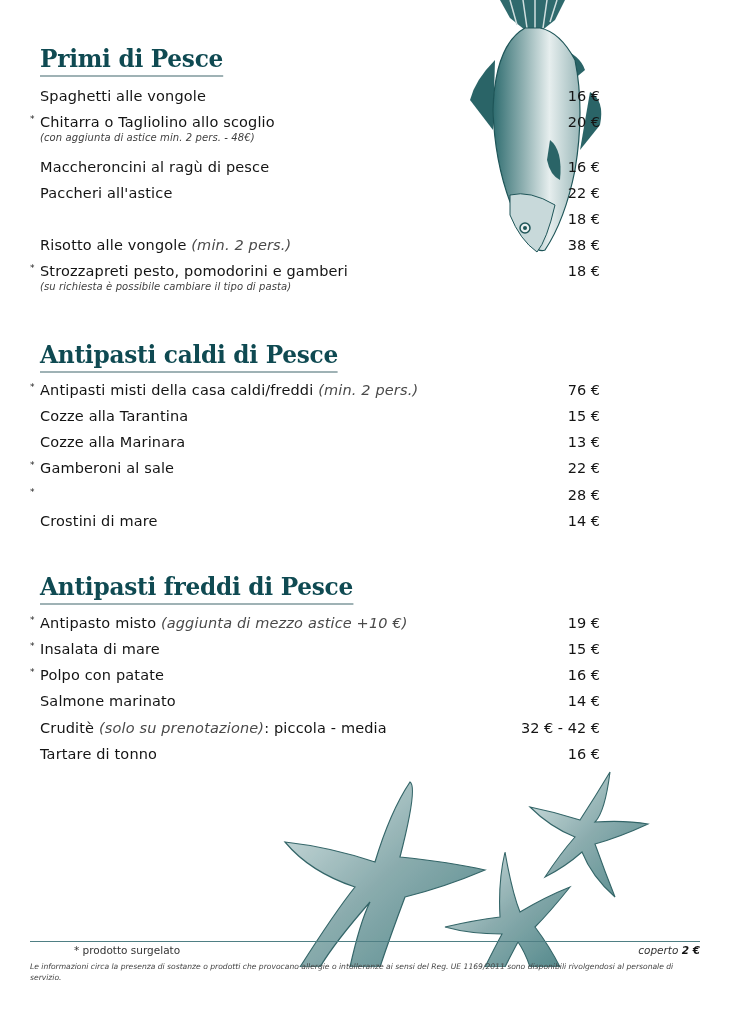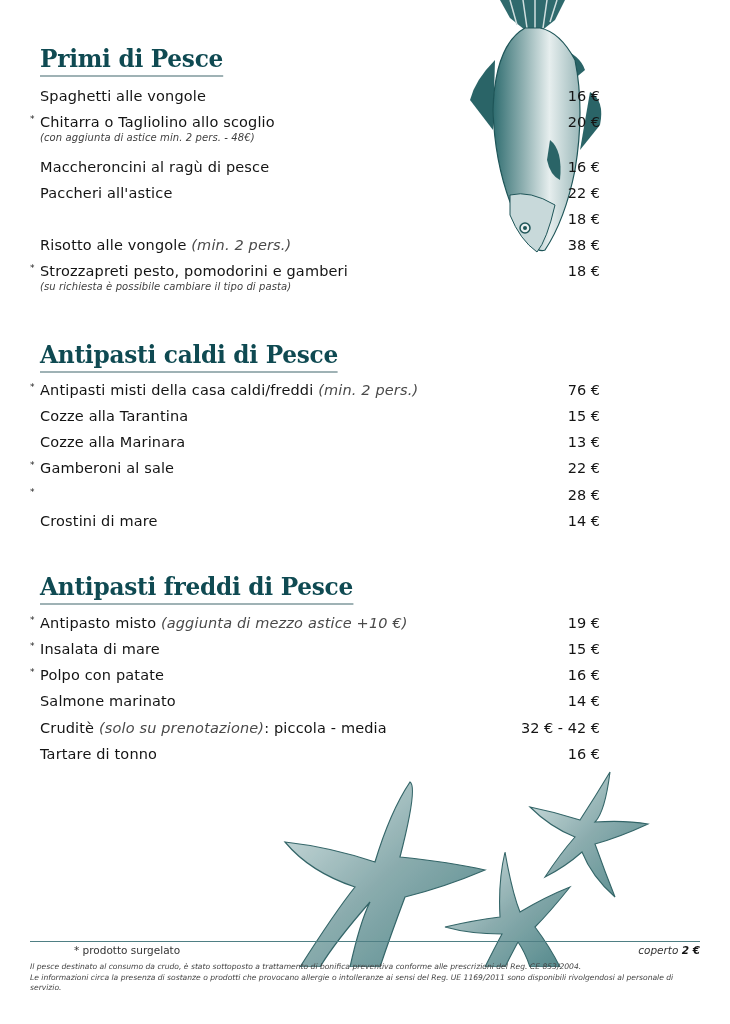--- a/index.html
+++ b/index.html
@@ -177,15 +177,14 @@
 <div class="footer-line"></div>
 <div class="footer-frozen">
   <span>*</span>
   <span>prodotto surgelato</span>
 </div>
 <div class="footer-coperto">
   <span>coperto</span>
   <b>2 €</b>
 </div>
 <div class="footer-notes">
-  <div>Il pesce destinato al consumo da crudo, è stato sottoposto a trattamento di bonifica preventiva conforme alle prescrizioni del Reg. CE 853/2004.</div>
   <div>Le informazioni circa la presenza di sostanze o prodotti che provocano allergie o intolleranze ai sensi del Reg. UE 1169/2011 sono disponibili rivolgendosi al personale di servizio.</div>
 </div>
 
 </body></html>

